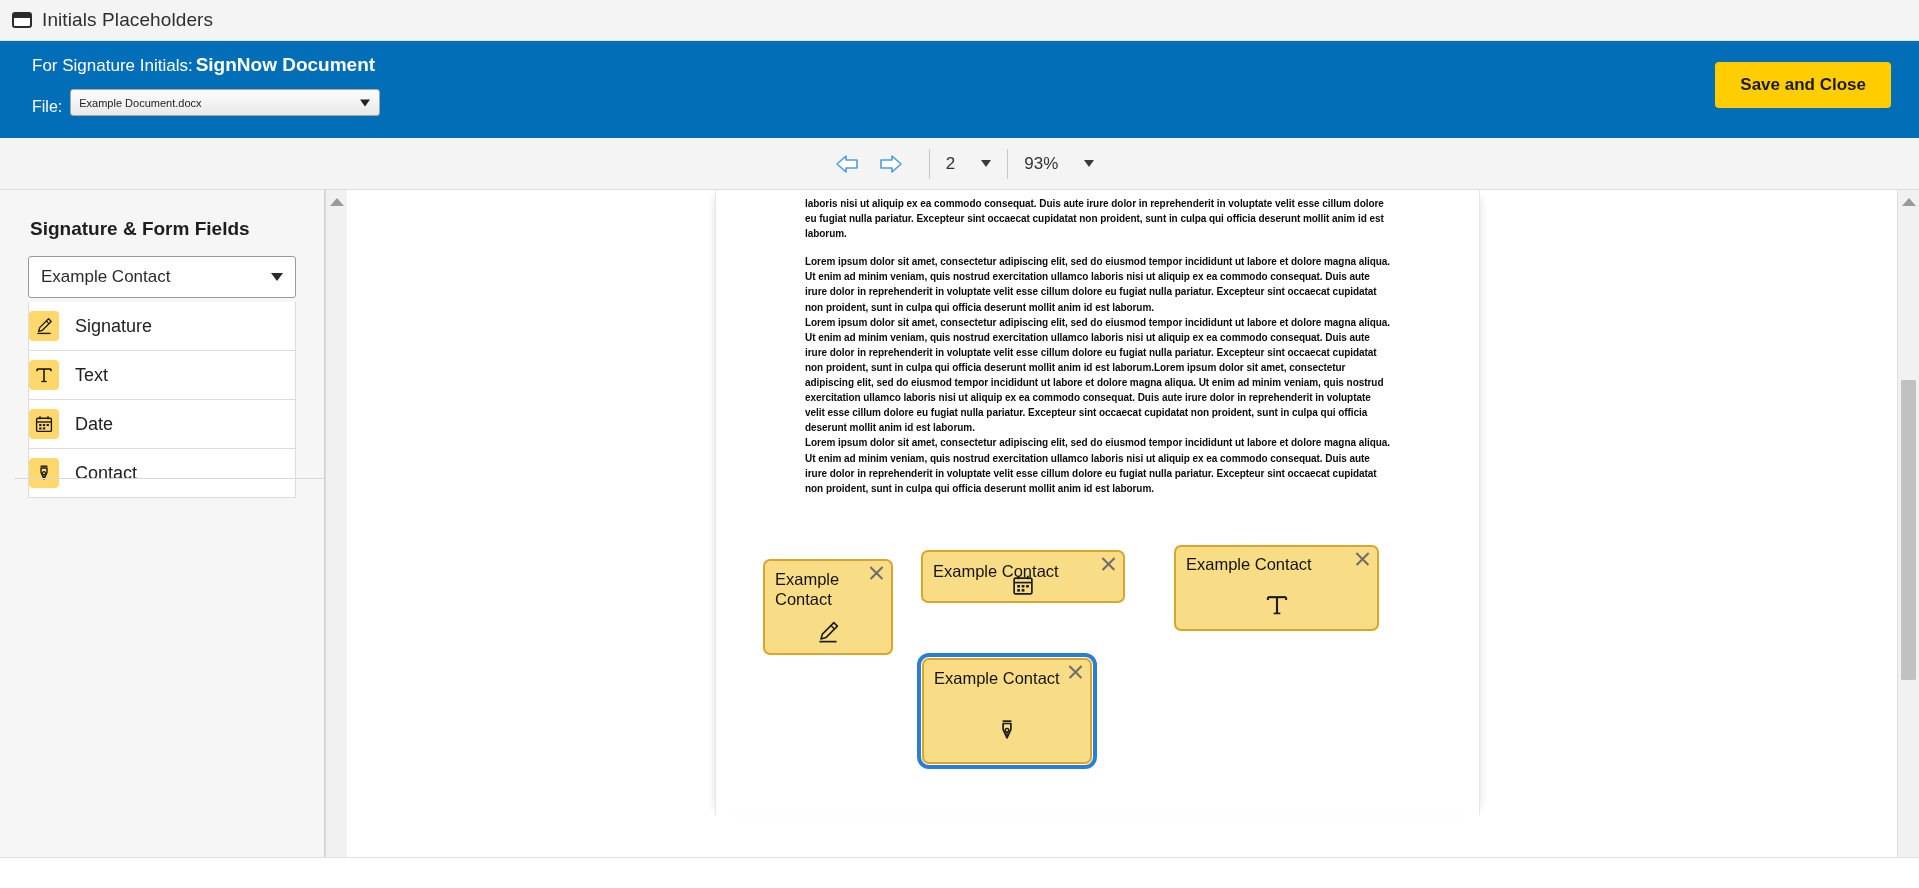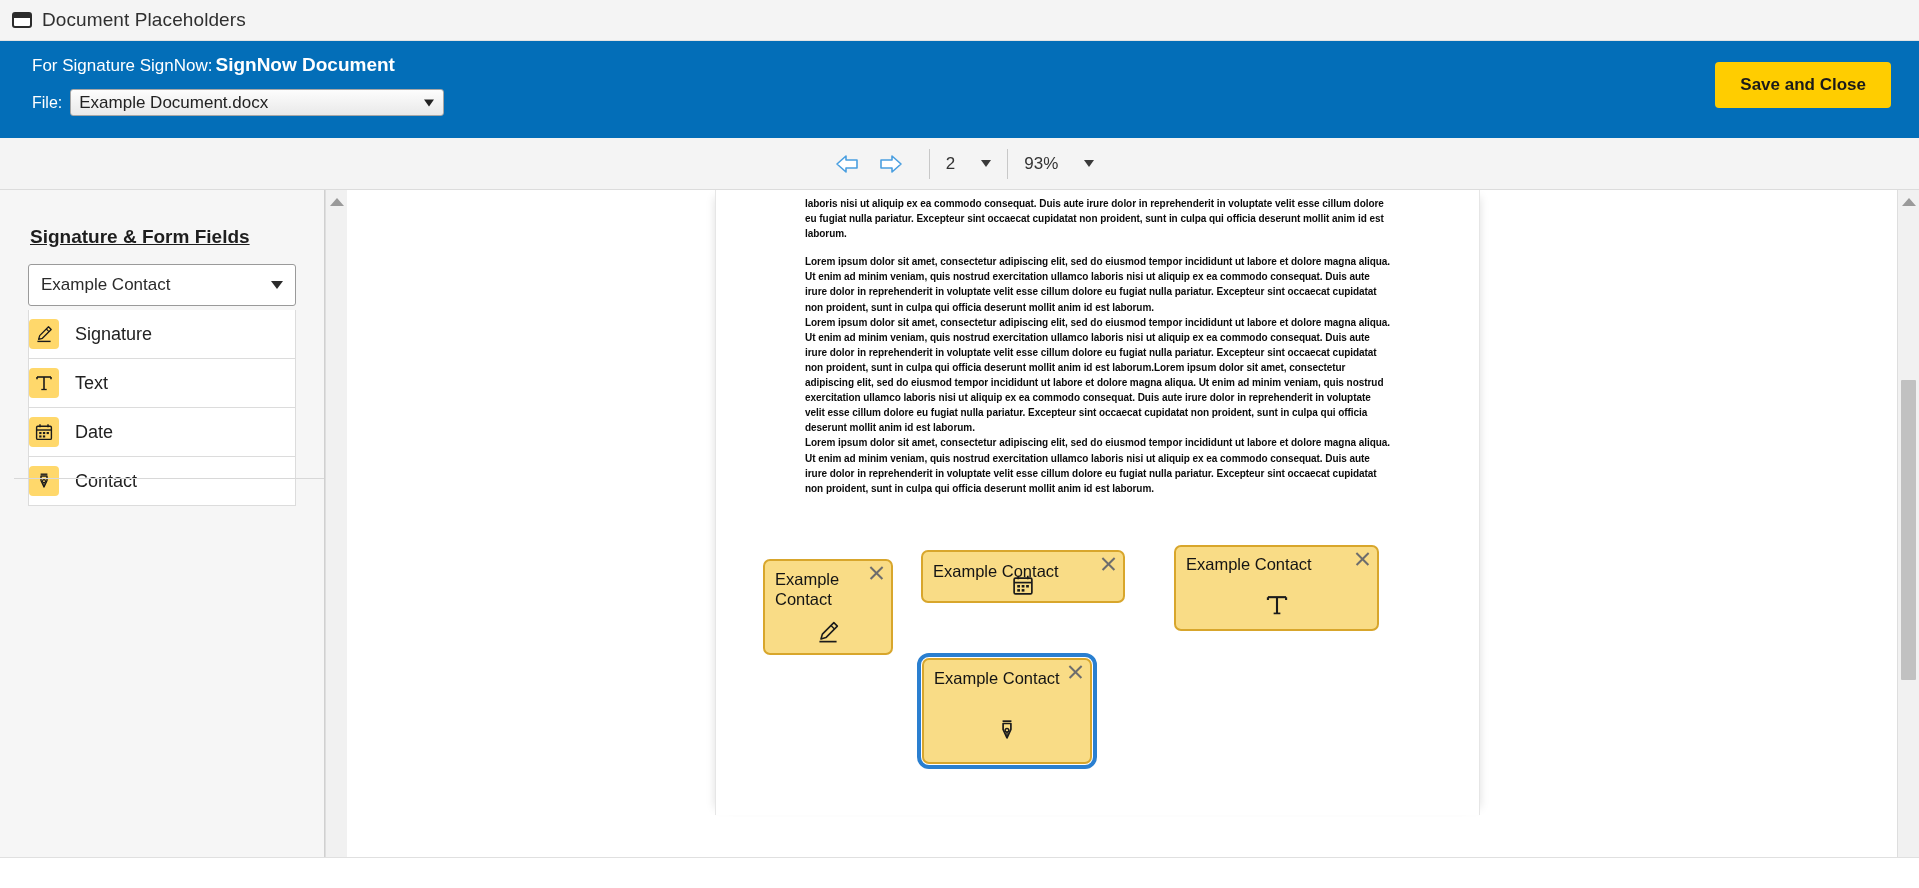--- a/index.html
+++ b/index.html
@@ -53,36 +53,36 @@
     position: absolute;
     left: 32px; top: 13px;
     color: #ffffff;
     font-size: 17px;
   }
   .bluebar .proc b { font-size: 19px; font-weight: bold; margin-left: 3px;}
   .filerow {
     position: absolute;
     left: 32px; top: 48px;
     display: flex;
-    align-items: center;
+    align-items: flex-end;
   }
   .filerow .flabel {
     color: #ffffff;
     font-size: 16px;
     margin-right: 8px;
   }
   .fileselect {
-    width: 374px; height: 27px;
+    width: 310px; height: 27px;
     background: linear-gradient(#fdfdfd, #e9e9e9);
     border: 1px solid #a6a6a6;
     border-radius: 3px;
     display: flex;
     align-items: center;
     padding: 0 8px;
-    font-size: 17px;
+    font-size: 11px;
     color: #222;
     position: relative;
   }
   .fileselect .caret {
     position: absolute; right: 9px; top: 50%;
     transform: translateY(-50%);
     width: 0; height: 0;
     border-left: 5.5px solid transparent;
     border-right: 5.5px solid transparent;
     border-top: 7px solid #222;
@@ -163,22 +163,21 @@
     position: relative;
     overflow: hidden;
   }
   .lp-content {
     padding: 20px 25px 0 28px;
   }
   .lp-title {
     font-size: 19px;
     font-weight: bold;
     color: #1e1e1e;
-    margin: 16px 0 16px 2px;
-    text-decoration: underline;
+    margin: 8px 0 16px 2px;
   }
   .contact-select {
     width: 268px; height: 42px;
     background: #ffffff;
     border: 1px solid #9a9a9a;
     border-radius: 3px;
     display: flex; align-items: center;
     padding: 0 12px;
     font-size: 17px;
     color: #2b2b2b;
@@ -347,26 +346,26 @@
     background: #ffffff;
     border-top: 1px solid #e0e0e0;
   }
   svg { display: block; }
 </style>
 </head>
 <body>
 
 <div class="titlebar">
   <span class="winicon"></span>
-  <span class="title">Document Placeholders</span>
+  <span class="title">Initials Placeholders</span>
 </div>
 
 <div class="bluebar">
   <div class="proc">
-    <span>For Signature SignNow:</span><b>SignNow Document</b>
+    <span>For Signature Initials:</span><b>SignNow Document</b>
   </div>
   <div class="filerow">
     <span class="flabel">File:</span>
     <div class="fileselect">
       <span>Example Document.docx</span>
       <span class="caret"></span>
     </div>
   </div>
   <button class="saveclose">Save and Close</button>
 </div>

